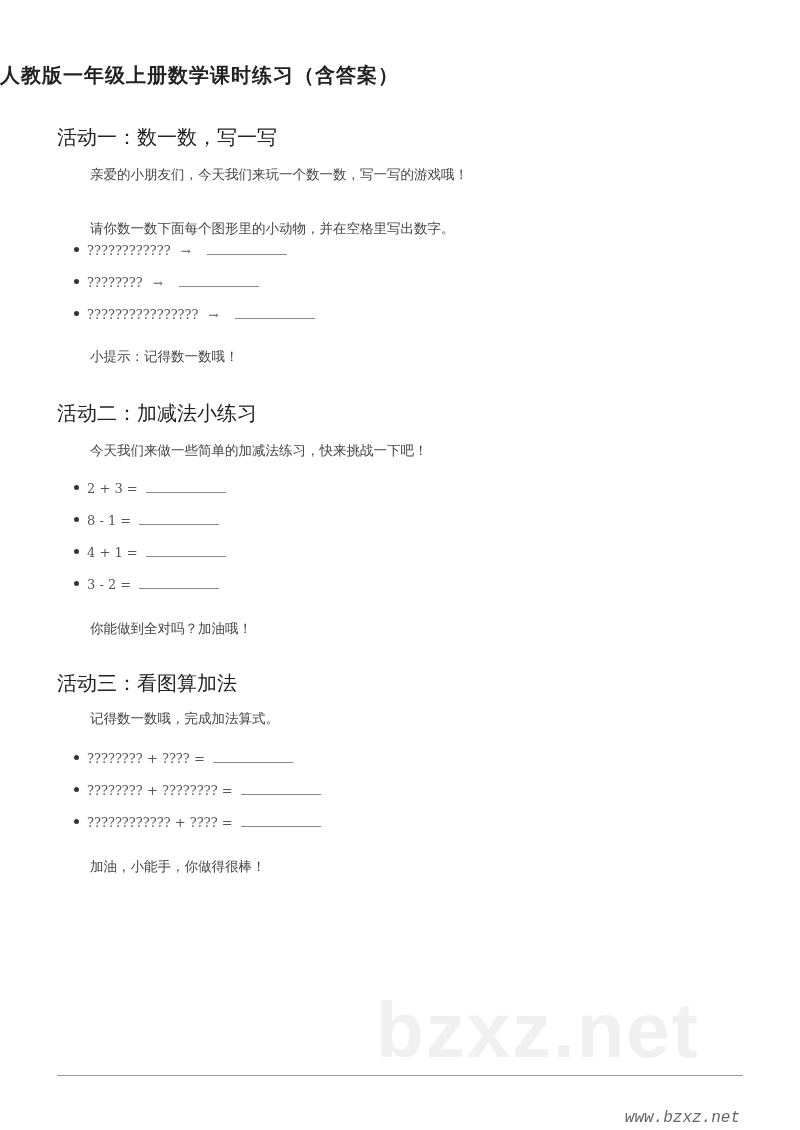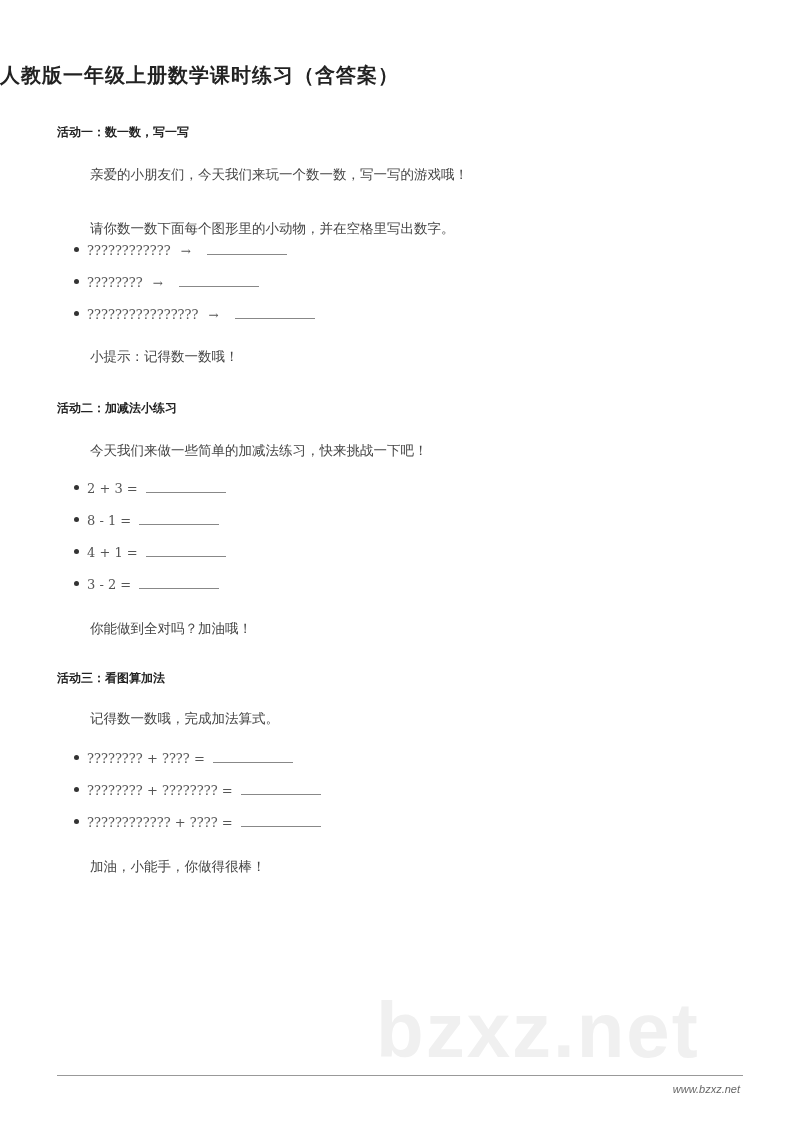--- a/index.html
+++ b/index.html
@@ -9,21 +9,21 @@
       color: #333333;
     }
     .page-title {
       position: absolute; top: 62px; left: 0; width: 800px; 
       font-family: "DejaVu Sans", "Liberation Sans", sans-serif;
       font-size: 20px; font-weight: bold; color: #222222; letter-spacing: 1px;
     }
     .section-heading {
       position: absolute; left: 57px;
       font-family: "DejaVu Sans", "Liberation Sans", sans-serif;
-      font-size: 12px; font-weight: bold; color: #222222;
+      font-size: 20px; font-weight: normal; color: #222222;
     }
     .para {
       position: absolute; left: 90px; font-size: 13.5px; color: #444444;
       white-space: nowrap;
       text-align: center;
     }
     .item {
       position: absolute; left: 74px; font-size: 13px; color: #555555;
       white-space: nowrap; display: flex; align-items: baseline;
     }
@@ -39,23 +39,23 @@
     .watermark {
       position: absolute; left: 376px; top: 985px;
       font-family: Liberation Sans, sans-serif;
       font-weight: bold; font-size: 78px; color: #f0f0f0; letter-spacing: 2px;
     }
     .footer-rule {
       position: absolute; left: 57px; top: 1075px; width: 686px; height: 1px;
       background: #999999;
     }
     .footer-url {
-      position: absolute; right: 60px; top: 1083px;
-      font-family: Liberation Sans, sans-serif;
-      font-style: italic; font-size: 11px; color: #666666;
+      position: absolute; right: 60px; top: 1109px;
+      font-family: Liberation Mono, monospace;
+      font-style: italic; font-size: 16px; color: #666666;
     }
   </style>
 </head>
 <body>
 
 <div class="page-title">人教版一年级上册数学课时练习（含答案）</div>
 
 <div class="section-heading" style="top:124px">活动一：数一数，写一写</div>
 <div class="para" style="top:166px">亲爱的小朋友们，今天我们来玩一个数一数，写一写的游戏哦！</div>
 <div class="para" style="top:220px">请你数一数下面每个图形里的小动物，并在空格里写出数字。</div>

